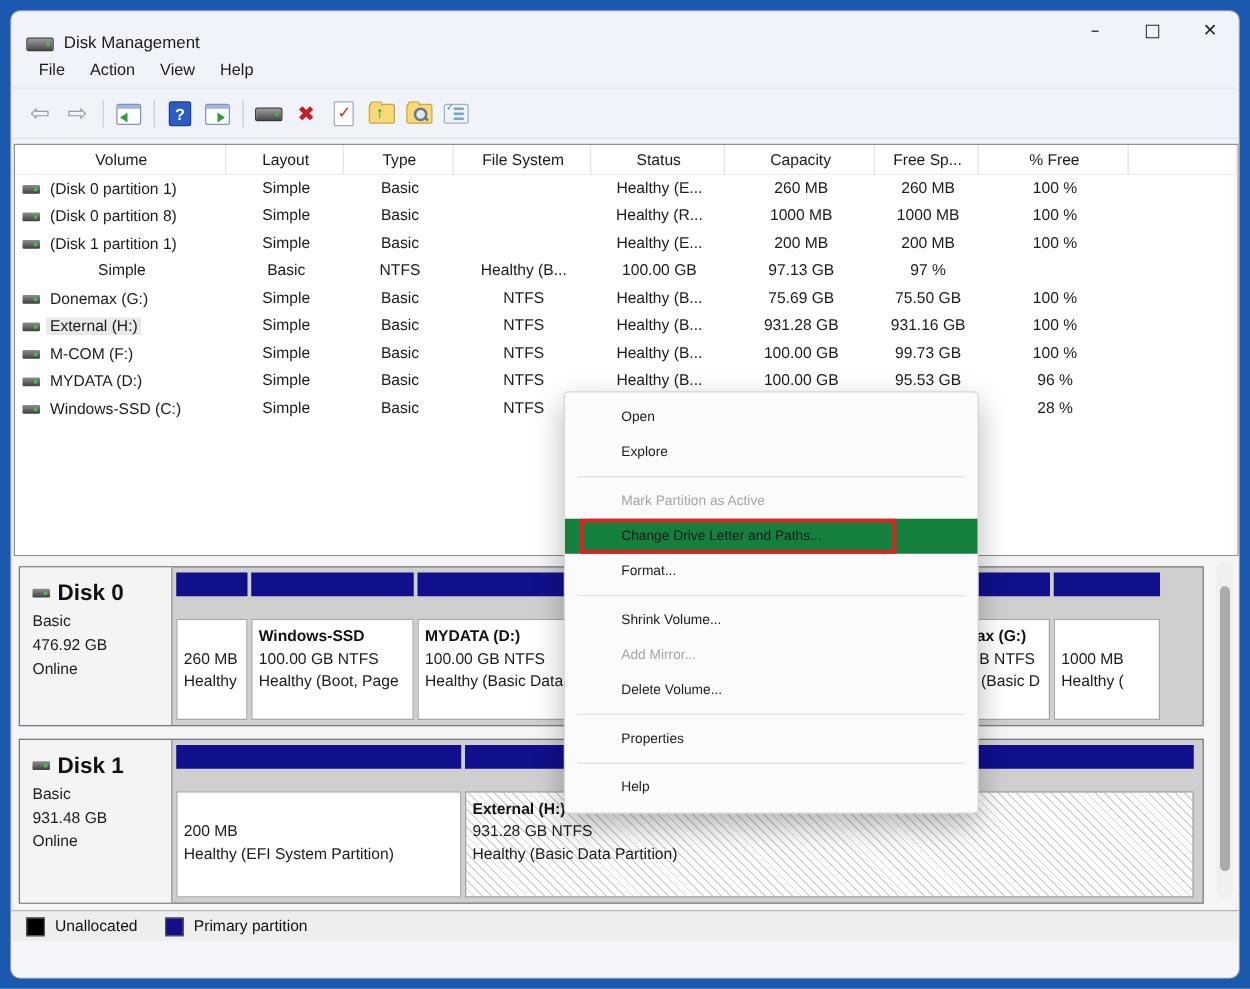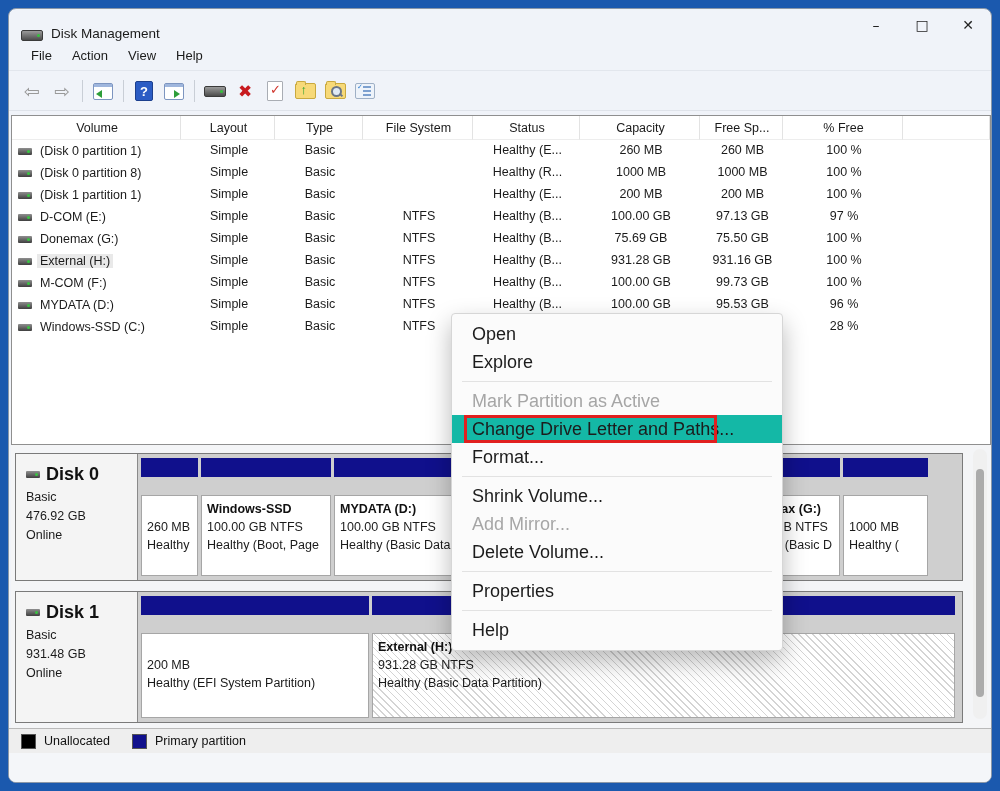--- a/index.html
+++ b/index.html
@@ -87,24 +87,24 @@
   
   .legendbar{position:absolute;left:0;top:719px;width:100%;height:25px;background:#eeeeee;
              border-top:1px solid #b9b9b9;display:flex;align-items:center;padding-left:12px;box-sizing:border-box;gap:8px;}
   .lg-sw{width:13px;height:13px;border:1px solid #555;display:inline-block;}
   .lg-label{font-size:12.5px;color:#111;margin-right:14px;}
   .statusbar{position:absolute;left:0;top:744px;width:100%;height:31px;background:#f4f6f9;}
   
   .ctx-menu{position:absolute;left:442px;top:304px;width:332px;background:#fbfbfb;
             border:1px solid #d6d6d6;border-radius:4px;box-shadow:0 10px 24px rgba(0,0,0,.28);
             padding:6px 0;box-sizing:border-box;z-index:50;}
-  .ctx-item{position:relative;height:28px;display:flex;align-items:center;padding-left:20px;
-            font-size:18px;color:#1c1c1c;white-space:nowrap;}
+  .ctx-item{position:relative;height:28px;display:flex;align-items:center;padding-left:45px;
+            font-size:11px;color:#1c1c1c;white-space:nowrap;}
   .ctx-item.disabled{color:#a6a6a6;}
-  .ctx-item.highlighted{background:#14b8a6;}
+  .ctx-item.highlighted{background:#15803d;}
   .ctx-sep{height:1px;background:#e2e2e2;margin:5px 10px;}
   .red-box{position:absolute;left:12px;top:0px;width:247px;height:22px;border:3px solid #e1201f;pointer-events:none;}
 </style>
 </head>
 <body>
 
 <div class="window">
 
   <div class="titlebar">
     <span class="app-ico drive">
@@ -231,24 +231,20 @@
           <div class="td">Simple</div>
           <div class="td">Basic</div>
           <div class="td"></div>
           <div class="td">Healthy (E...</div>
           <div class="td">200 MB</div>
           <div class="td">200 MB</div>
           <div class="td">100 %</div>
           <div class="td"></div>
         </div>
         <div class="tgrid">
-          <div class="td vol-cell">
-            <span class="vol-ico"></span>
-            <span class="vol-label">D-COM (E:)</span>
-          </div>
           <div class="td">Simple</div>
           <div class="td">Basic</div>
           <div class="td">NTFS</div>
           <div class="td">Healthy (B...</div>
           <div class="td">100.00 GB</div>
           <div class="td">97.13 GB</div>
           <div class="td">97 %</div>
           <div class="td"></div>
         </div>
         <div class="tgrid">

